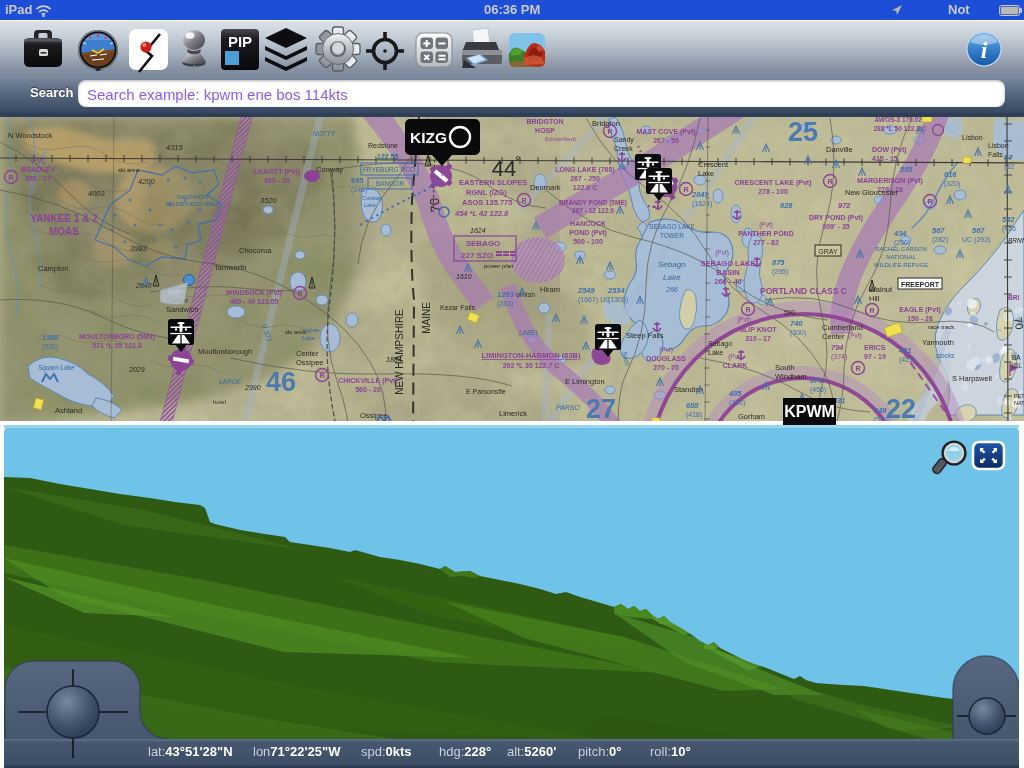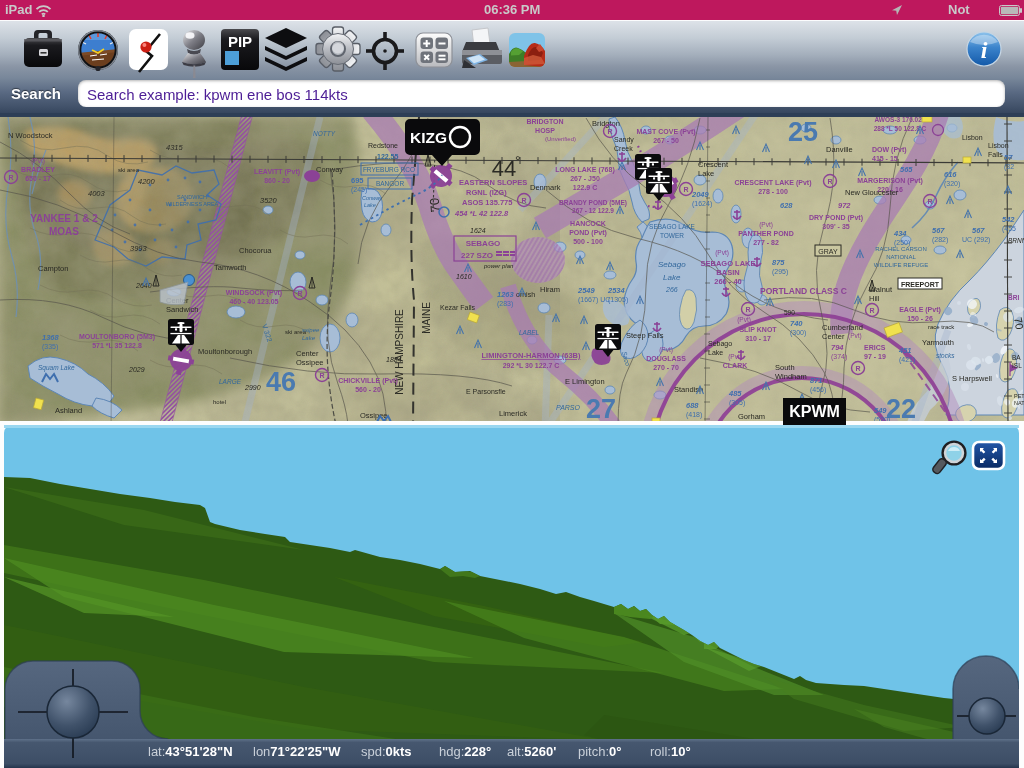--- a/index.html
+++ b/index.html
@@ -1,30 +1,30 @@
 <!DOCTYPE html>
 <html><head>
 <meta charset="utf-8">
 <style>
   html,body{margin:0;padding:0;}
   body{width:1024px;height:768px;overflow:hidden;position:relative;background:#fff;
        font-family:"Liberation Sans",sans-serif;}
   .abs{position:absolute;}
-  #status{left:0;top:0;width:1024px;height:20px;background:#be185d;color:#c9c9c9;}
+  #status{left:0;top:0;width:1024px;height:20px;background:#1d4ed8;color:#c9c9c9;}
   #status .t{position:absolute;font-weight:bold;font-size:13px;top:2px;}
   #toolbar{left:0;top:20px;width:1024px;height:58px;
     background:linear-gradient(#dde2e8 0%,#c3ccd5 30%,#a3aebb 60%,#8a95a5 80%,#78879a 100%);
     border-top:1px solid #fbfcfd;box-sizing:border-box;}
   #searchrow{left:0;top:78px;width:1024px;height:35px;
     background:linear-gradient(#78879a 0%,#5a6a83 40%,#405068 85%,#36465e 100%);}
-  #searchlabel{left:11px;top:85px;font-size:15px;font-weight:bold;color:#fff;
+  #searchlabel{left:30px;top:85px;font-size:13px;font-weight:bold;color:#fff;
     text-shadow:0 -1px 1px rgba(0,0,0,.5);}
   #searchbox{left:78px;top:80px;width:927px;height:27px;background:#fff;border-radius:8px;
     box-shadow:inset 0 1px 3px rgba(0,0,0,.3);}
-  #placeholder{left:87px;top:86px;font-size:15px;color:#4c1d95;}
+  #placeholder{left:87px;top:86px;font-size:15px;color:#8b5cf6;}
   #darkstrip{left:0;top:113px;width:1024px;height:4px;background:#2d3e56;}
 </style>
 </head>
 <body>
 <div id="status" class="abs">
   <span class="t" style="left:5px;">iPad</span>
   <svg class="abs" style="left:35px;top:5px;" width="17" height="12" viewBox="0 0 17 12">
     <g fill="none" stroke="#c9c9c9" stroke-width="1.8">
       <path d="M1.5 4.2 A 9.5 9.5 0 0 1 15.5 4.2"></path>
       <path d="M4.2 6.9 A 6 6 0 0 1 12.8 6.9"></path>
@@ -1081,13 +1081,13 @@
     </g>
 <circle cx="983" cy="291" r="18" fill="url(#knob)" stroke="#1a2737" stroke-width="1.5"></circle>
 <text x="144" y="331" font-size="13"><tspan fill="#c9d0d9">lat:</tspan><tspan fill="#fff" font-weight="bold">43°51'28"N</tspan></text>
 <text x="249" y="331" font-size="13"><tspan fill="#c9d0d9">lon</tspan><tspan fill="#fff" font-weight="bold">71°22'25"W</tspan></text>
 <text x="357" y="331" font-size="13"><tspan fill="#c9d0d9">spd:</tspan><tspan fill="#fff" font-weight="bold">0kts</tspan></text>
 <text x="435" y="331" font-size="13"><tspan fill="#c9d0d9">hdg:</tspan><tspan fill="#fff" font-weight="bold">228°</tspan></text>
 <text x="503" y="331" font-size="13"><tspan fill="#c9d0d9">alt:</tspan><tspan fill="#fff" font-weight="bold">5260'</tspan></text>
 <text x="574" y="331" font-size="13"><tspan fill="#c9d0d9">pitch:</tspan><tspan fill="#fff" font-weight="bold">0°</tspan></text>
 <text x="646" y="331" font-size="13"><tspan fill="#c9d0d9">roll:</tspan><tspan fill="#fff" font-weight="bold">10°</tspan></text>
 </svg>
-<div class="abs" style="left:783px;top:398px;width:63px;height:27px;background:#0a0a0c;color:#fff;font-size:16px;font-weight:bold;text-align:center;line-height:27px;">KPWM</div>
+<div class="abs" style="left:783px;top:398px;width:53px;height:27px;background:#0a0a0c;color:#fff;font-size:16px;font-weight:bold;text-align:center;line-height:27px;">KPWM</div>
 
 </body></html>

